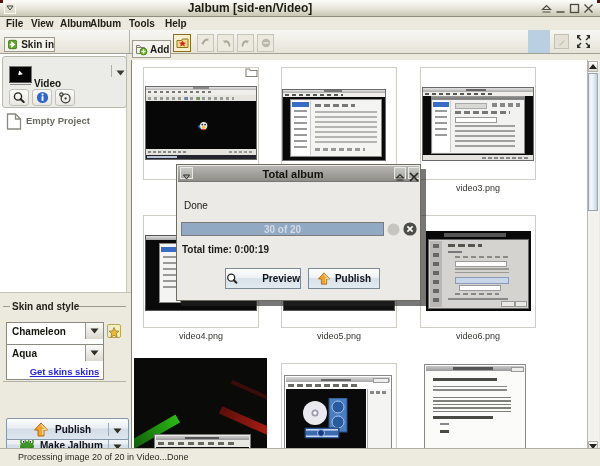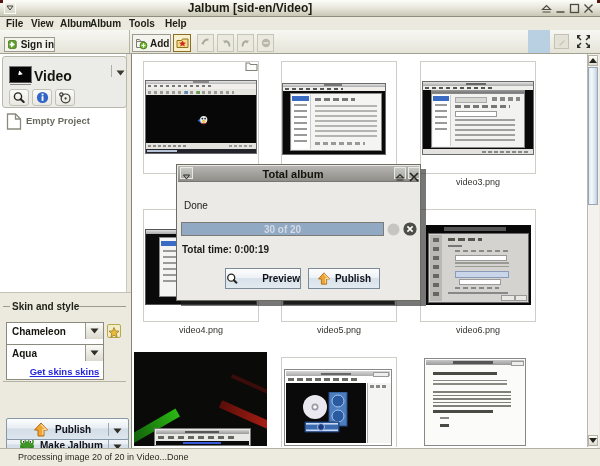--- a/index.html
+++ b/index.html
@@ -33,21 +33,21 @@
  background:linear-gradient(#fbfbf9,#e8e7e0);box-sizing:border-box;display:flex;align-items:center;justify-content:center;}
 #skinsec{left:0;top:238px;width:131px;height:156px;background:#eceadf;border-top:1px solid #c4c2b6;}
 .combo{position:absolute;height:36px;background:#fff;border:1px solid #8b8a7e;box-sizing:border-box;}
 .combo .txt{position:absolute;left:5px;top:3px;font-size:10px;font-weight:bold;color:#15150e;}
 .combo .arr{position:absolute;right:0;top:0;width:17px;height:16px;
  background:linear-gradient(#fafaf7,#dcdacf);border-left:1px solid #9b9a8d;display:flex;align-items:center;justify-content:center;}
 .bigbtn{position:absolute;left:6px;width:123px;height:22px;box-sizing:border-box;
  border:1px solid #8798a8;border-radius:2px;background:linear-gradient(#fcfdfe 0%,#e9eef3 45%,#d3dde7 50%,#dde6ee 100%);
  font-size:10px;font-weight:bold;color:#101018;display:flex;align-items:center;}
 
-#main{left:131px;top:54px;width:466px;height:394px;background:#fff;
+#main{left:131px;top:60px;width:466px;height:394px;background:#fff;
  border-left:1px solid #868578;box-sizing:border-box;}
 .cell{position:absolute;background:#fff;border:1px solid #cfcdc5;box-sizing:border-box;}
 .caption{position:absolute;font-size:9px;color:#33332e;text-align:center;width:116px;}
 
 #vscroll{left:455px;top:0;width:11px;height:393px;background:#f3f2ee;border-left:1px solid #b9b8ac;}
 .sbbtn{position:absolute;left:0px;width:10px;height:11px;background:linear-gradient(#fdfdfc,#dddcd3);
  border:1px solid #b4b3a6;box-sizing:border-box;display:flex;align-items:center;justify-content:center;}
 #vthumb{position:absolute;left:0px;top:12px;width:10px;height:139px;border:1px solid #9aa6b2;box-sizing:border-box;
  background:linear-gradient(90deg,#dfe9f2 0%,#f4f8fb 35%,#cfdde9 85%,#b9cddd 100%);}
 
@@ -100,24 +100,24 @@
 </div>
 
 <div id="toolbar" class="abs">
 <div class="vsep"></div>
 
 <div class="tbtn" style="left:4px;top:7px;width:51px;height:15px;">
 <svg style="margin-left:3px" width="11" height="11" viewBox="0 0 11 11">
         <rect x="0.5" y="0.5" width="10" height="10" rx="2" fill="#63a62f" stroke="#3d7018"></rect>
         <path d="M2 5.5h4M4.5 3l3 2.5-3 2.5z" stroke="#fff" stroke-width="1.6" fill="#fff"></path>
       </svg>
-<span style="margin-left:4px">Sign in</span>
-    </div>
-
-<div class="tbtn" style="left:132px;top:4px;width:39px;height:18px;">
+<span style="margin-left:4px">Skin in</span>
+    </div>
+
+<div class="tbtn" style="left:132px;top:10px;width:39px;height:18px;">
 <svg style="margin-left:2px" width="13" height="13" viewBox="0 0 13 13">
         <path d="M1.5 4.5v6h8v-6z M1.5 4.5v-2h3l1 1.5" fill="#f5f4ef" stroke="#7c7b70" stroke-width="1"></path>
         <circle cx="8.5" cy="8.5" r="3.4" fill="#7abf3a" stroke="#47851b"></circle>
         <path d="M8.5 6.6v3.8M6.6 8.5h3.8" stroke="#fff" stroke-width="1.1"></path>
       </svg>
 <span style="margin-left:2px">Add</span>
     </div>
 
 <div class="tbtn" style="left:173px;top:4px;width:18px;height:18px;border-color:#8a6d1f;background:#f8efcd;justify-content:center;">
 <svg width="13" height="12" viewBox="0 0 13 12">
@@ -169,21 +169,21 @@
 </div>
 
 <div id="sidebar" class="abs">
 <div class="abs" style="left:126px;top:0;width:5px;height:238px;background:#e9e7db;border-left:1px solid #ccc9bd;box-sizing:border-box;"></div>
 <div id="sidepanel" class="abs">
 
   <div class="abs" style="left:6px;top:9px;width:21px;height:15px;background:#050505;border:1px solid #777;"></div>
   <div class="abs" style="left:15px;top:14px;width:5px;height:5px;background:#fff;transform:rotate(20deg);clip-path:polygon(0 0,100% 50%,20% 100%);"></div>
   <div class="abs" style="left:6px;top:25px;width:23px;height:1px;background:#555;"></div>
   <div class="abs" style="left:7px;top:27px;width:21px;height:1px;background:#888;"></div>
-  <div class="abs" style="left:31px;top:11px;font-size:14px;font-weight:bold;color:#15150e;">Video</div>
+  <div class="abs" style="left:31px;top:21px;font-size:10px;font-weight:bold;color:#15150e;">Video</div>
   <div class="abs" style="left:108px;top:8px;width:1px;height:12px;background:#b0afa3;"></div>
   <svg class="abs" style="left:113px;top:13px" width="9" height="6" viewBox="0 0 9 6">
         <path d="M0.5 0.5h8L4.5 5.5z" fill="#3a3a30"></path>
       </svg>
 
   <div class="sbtn" style="left:6px;top:32px;">
     <svg width="14" height="14" viewBox="0 0 14 14">
           <circle cx="6" cy="5.5" r="3.6" fill="none" stroke="#26261e" stroke-width="1.4"></circle>
           <path d="M8.7 8.2l3 2.8" stroke="#26261e" stroke-width="2.1" stroke-linecap="round"></path>
         </svg>

